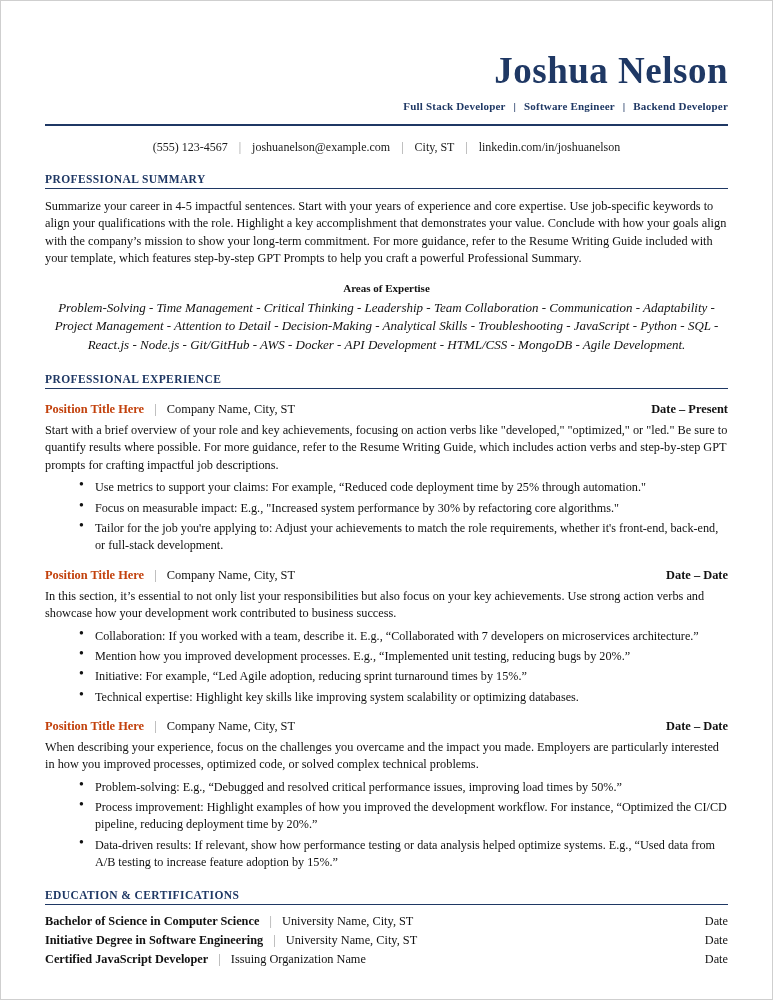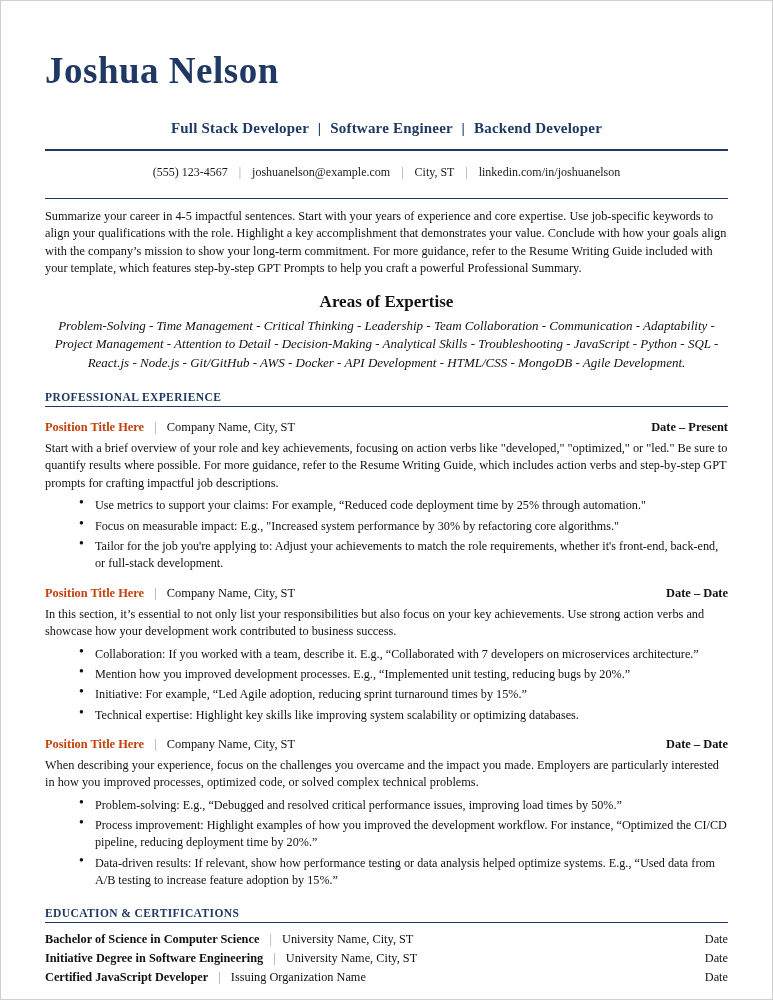--- a/index.html
+++ b/index.html
@@ -16,34 +16,34 @@
   .page {
     position: relative;
     width: 773px;
     height: 1000px;
     box-sizing: border-box;
     background: #ffffff;
     border: 1px solid #cfcfcf;
     padding: 28px 44px 10px 44px;
   }
   .name {
-    text-align: left;
+    text-align: right;
     font-size: 37px;
     font-weight: bold;
     color: #1f3864;
     letter-spacing: 0.5px;
     line-height: 1.1;
     margin-top: 22px;
   }
   .subtitle {
-    text-align: center;
-    font-size: 15px;
-    font-weight: bold;
-    color: #1f3864;
-    margin-top: 28px;
+    text-align: right;
+    font-size: 11px;
+    font-weight: bold;
+    color: #1f3864;
+    margin-top: 8px;
     letter-spacing: 0.2px;
   }
   .subtitle .sep {
     color: #1f3864;
     padding: 0 5px;
     font-weight: bold;
   }
   .rule-thick {
     border-top: 2.5px solid #1f3864;
     margin-top: 12px;
@@ -73,21 +73,21 @@
   }
   .body-text {
     font-size: 12.3px;
     line-height: 1.42;
     text-align: left;
     margin-top: 9px;
     color: #111;
   }
   .areas-title {
     text-align: center;
-    font-size: 17px;
+    font-size: 11px;
     font-weight: bold;
     margin-top: 14px;
     color: #111;
   }
   .areas-body {
     text-align: center;
     font-style: italic;
     font-size: 13px;
     line-height: 1.45;
     margin-top: 5px;
@@ -187,20 +187,21 @@
     <span>(555) 123-4567</span>
     <span class="sep">|</span>
     <span>joshuanelson@example.com</span>
     <span class="sep">|</span>
     <span>City, ST</span>
     <span class="sep">|</span>
     <span>linkedin.com/in/joshuanelson</span>
   </div>
 
   <div class="section">
+    <div class="section-title">PROFESSIONAL SUMMARY</div>
     <div class="rule-thin"></div>
     <div class="body-text">Summarize your career in 4-5 impactful sentences. Start with your years of experience and core expertise. Use job-specific keywords to align your qualifications with the role. Highlight a key accomplishment that demonstrates your value. Conclude with how your goals align with the company’s mission to show your long-term commitment. For more guidance, refer to the Resume Writing Guide included with your template, which features step-by-step GPT Prompts to help you craft a powerful Professional Summary.</div>
     <div class="areas-title">Areas of Expertise</div>
     <div class="areas-body">Problem-Solving - Time Management - Critical Thinking - Leadership - Team Collaboration - Communication - Adaptability - Project Management - Attention to Detail - Decision-Making - Analytical Skills - Troubleshooting - JavaScript - Python - SQL - React.js - Node.js - Git/GitHub - AWS - Docker - API Development - HTML/CSS - MongoDB - Agile Development.</div>
   </div>
 
   <div class="section">
     <div class="section-title">PROFESSIONAL EXPERIENCE</div>
     <div class="rule-thin"></div>
 

